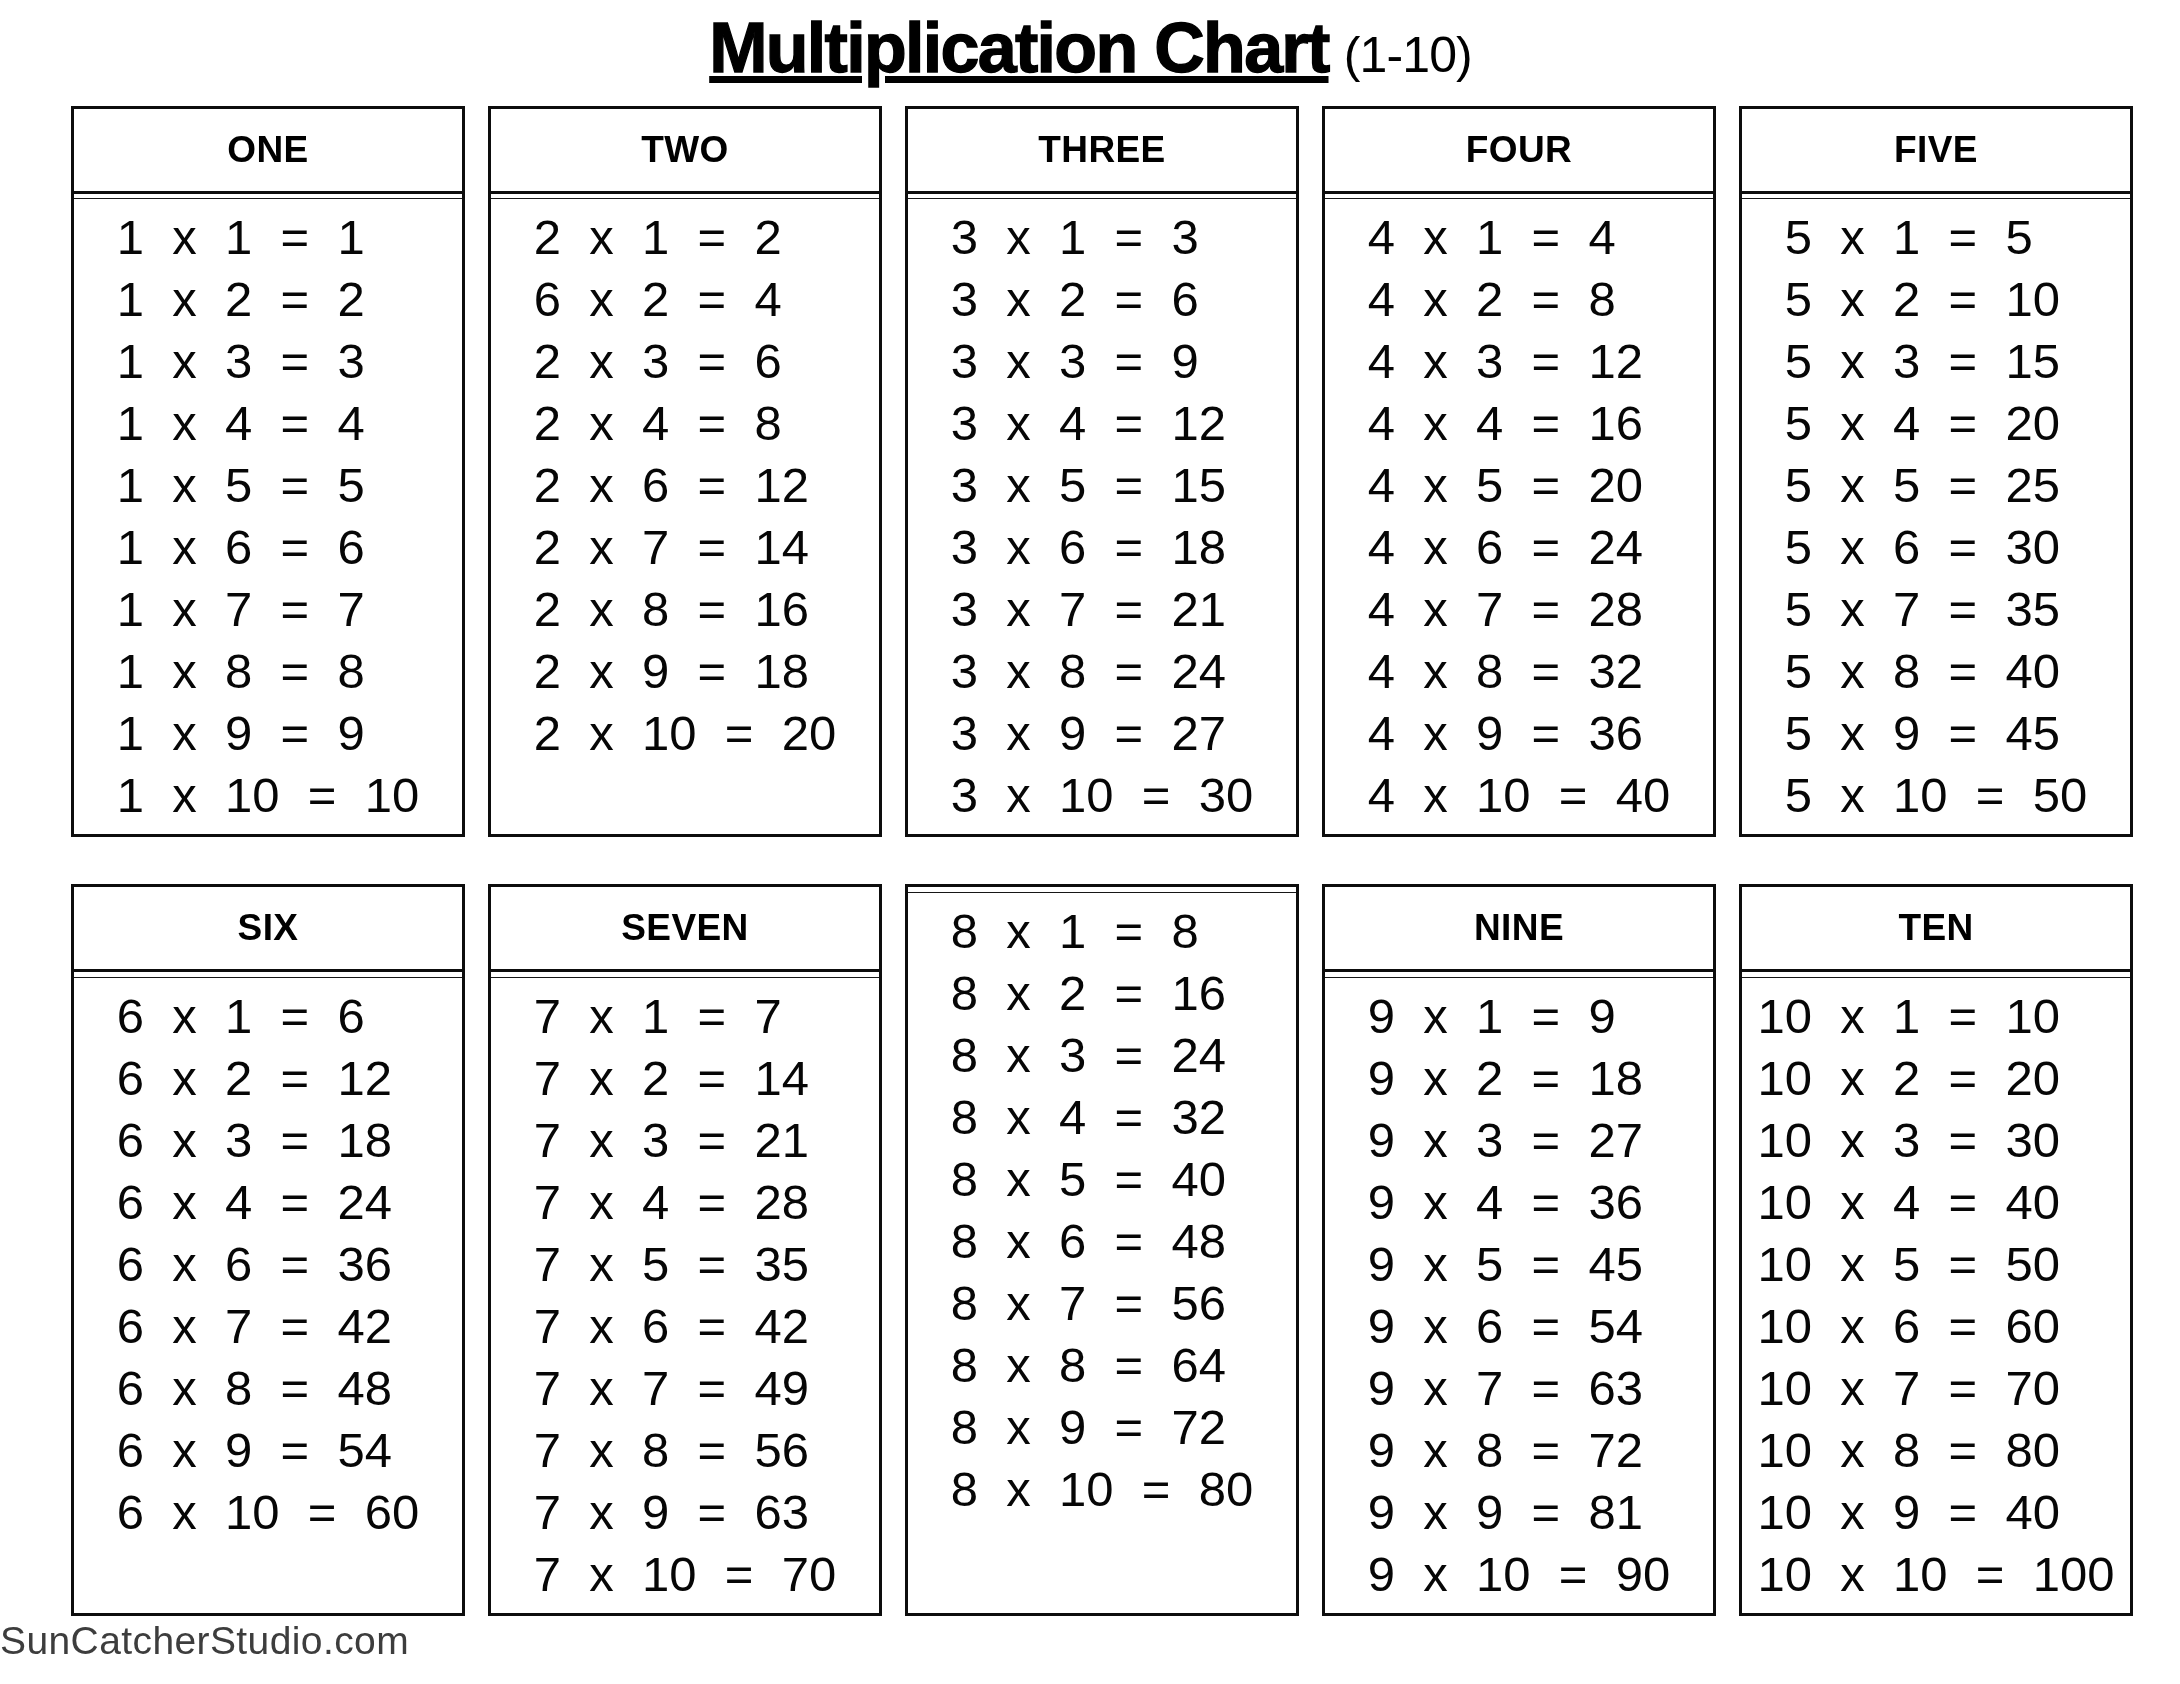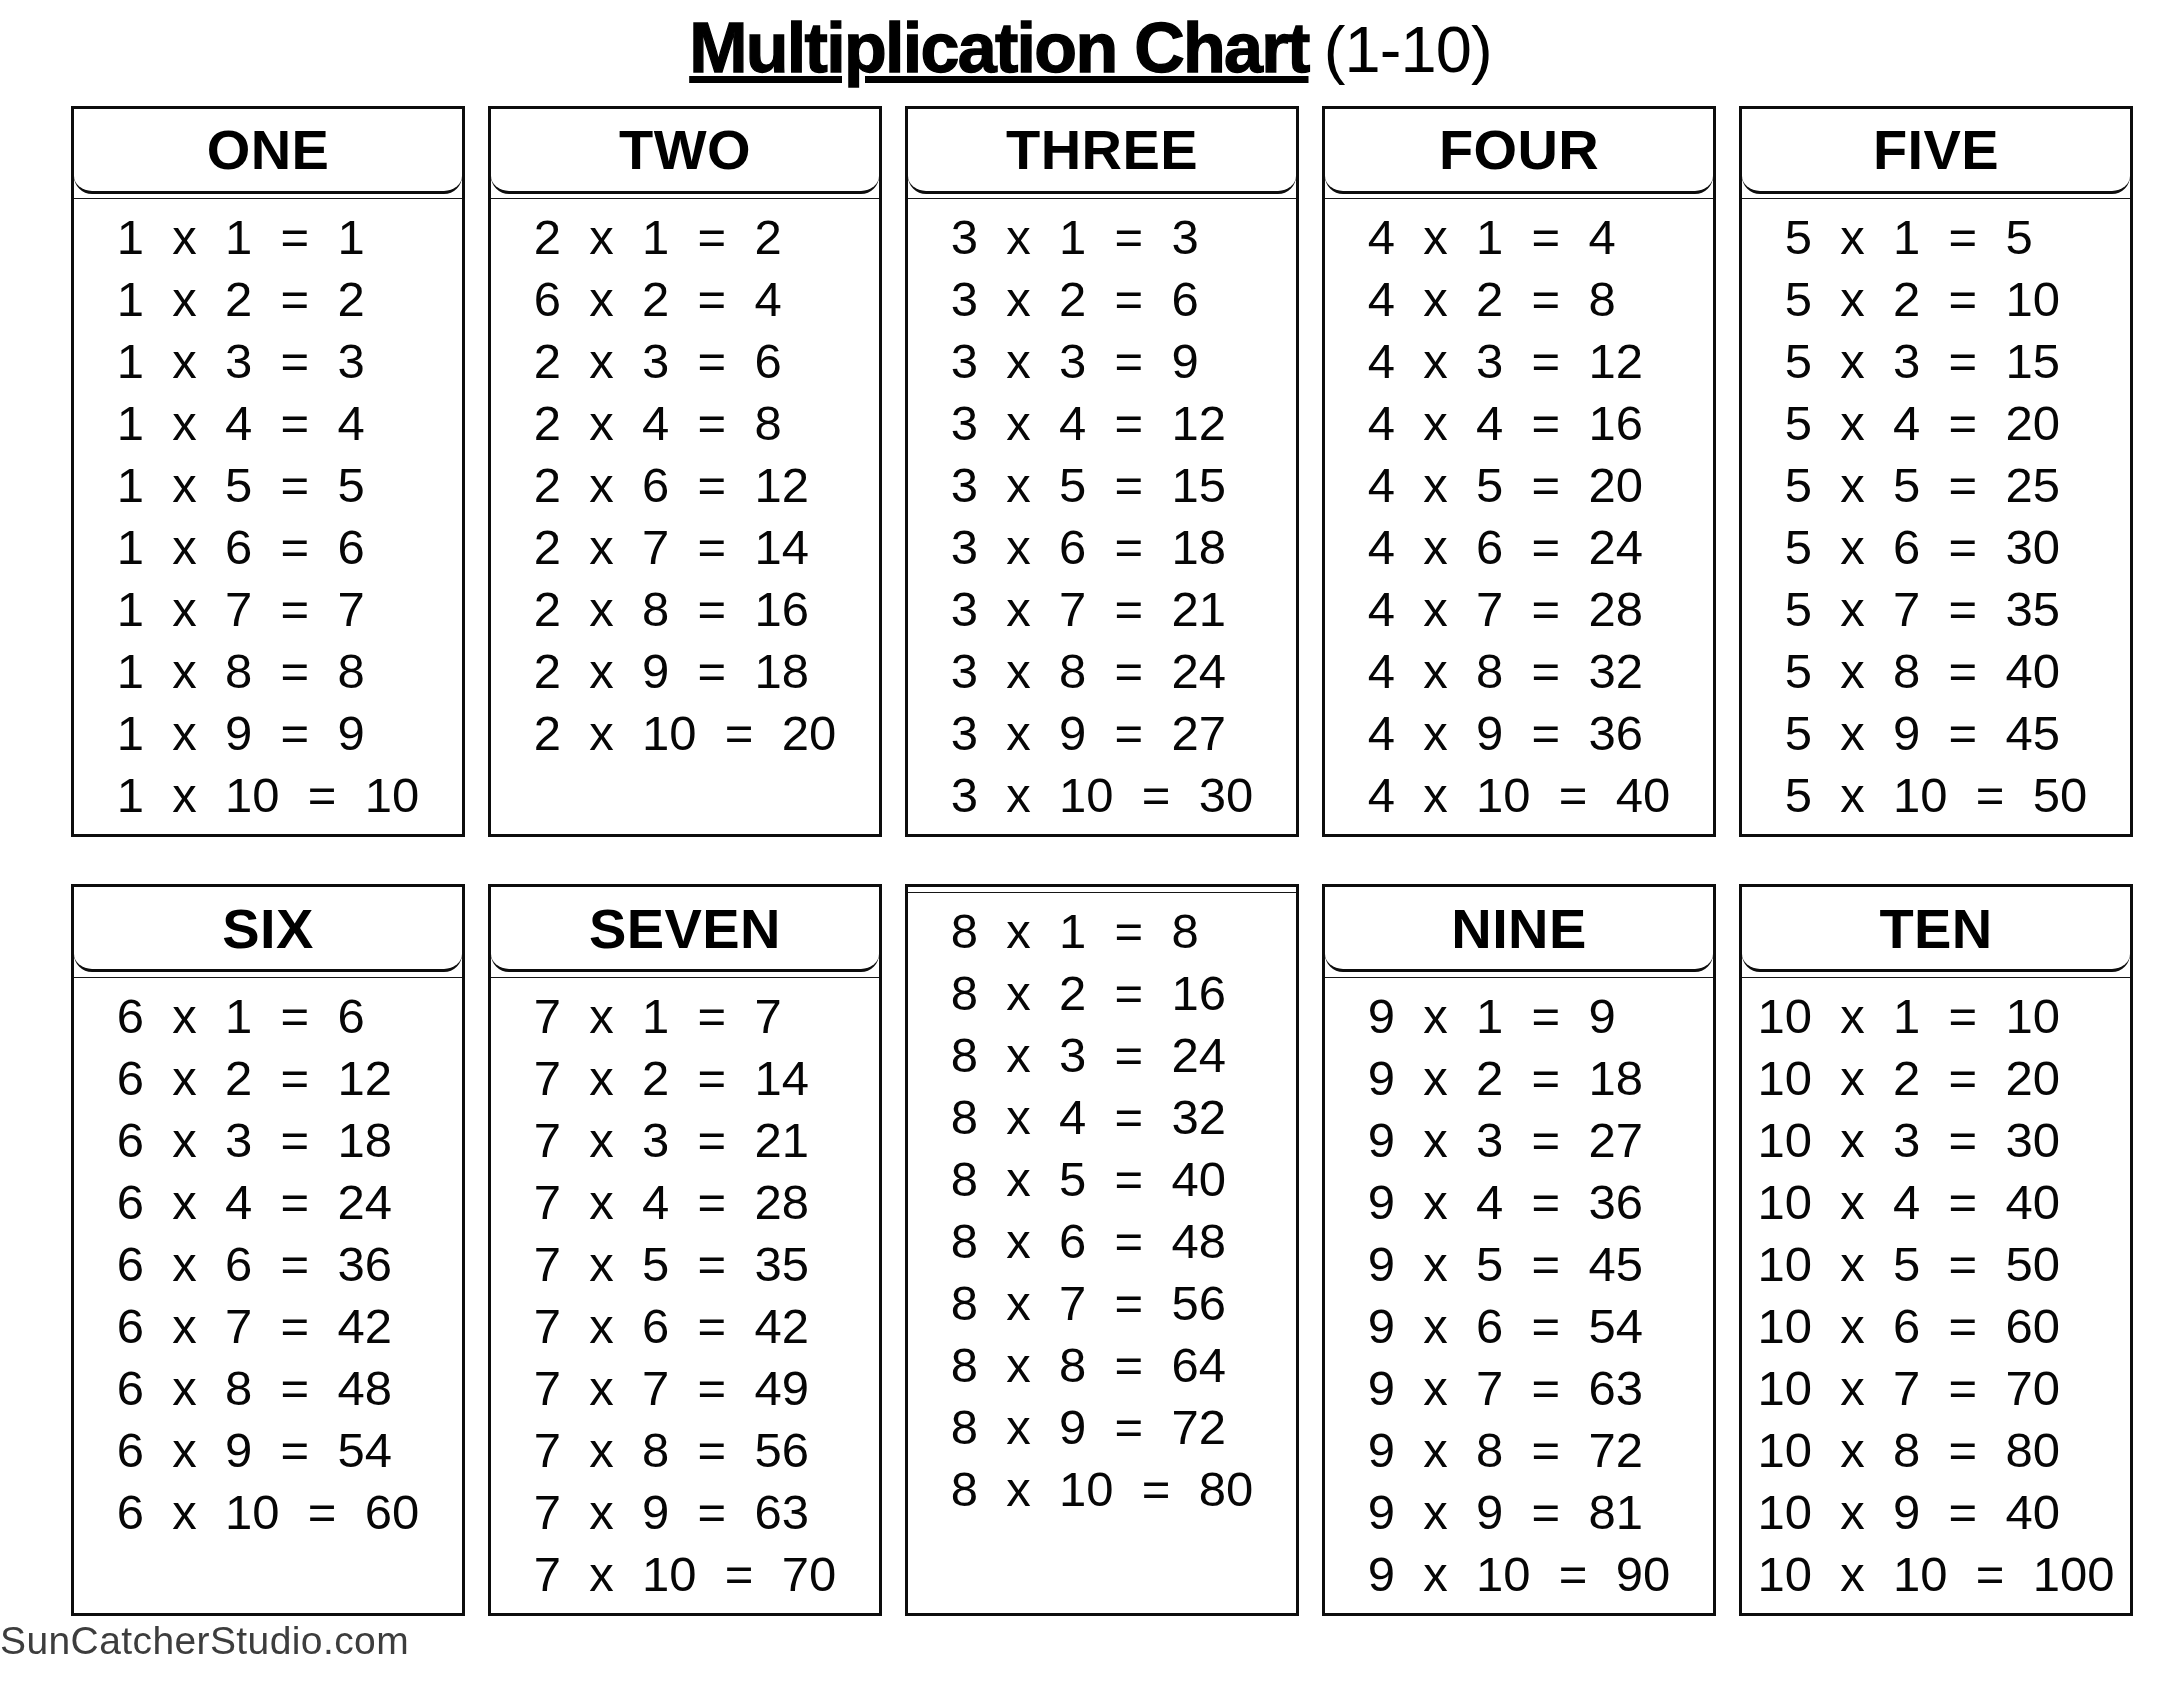--- a/index.html
+++ b/index.html
@@ -21,21 +21,21 @@
     line-height: 1.05;
   }
   .title-main {
     font-size: 70px;
     font-weight: 900;
     letter-spacing: -1.7px;
     text-decoration: underline;
     -webkit-text-stroke: 1.3px #000;
   }
   .title-suffix {
-    font-size: 65px;
+    font-size: 50px;
     font-weight: 400;
     margin-left: 15.3px;
     letter-spacing: -0.9px;
   }
   .grid {
     margin: 20.4px 48px 0 71px;
     display: flex;
     flex-direction: column;
     gap: 47px;
   }
@@ -48,23 +48,22 @@
     border: 3.4px solid #0d0d0d;
     background: #ffffff;
   }
   .card-header {
     height: 82px;
     border-bottom: 3.4px solid #0d0d0d;
     display: flex;
     align-items: center;
     justify-content: center;
     font-weight: 700;
-    font-size: 56px;
+    font-size: 37px;
     letter-spacing: 0.4px;
-    border-radius: 18px;
   }
   .card-body {
     border-top: 1.7px solid #161616;
     margin-top: 4.3px;
     text-align: center;
     padding: 6.8px 0 8.5px;
     text-decoration: underline;
   }
   .rows-block {
     display: inline-block;

